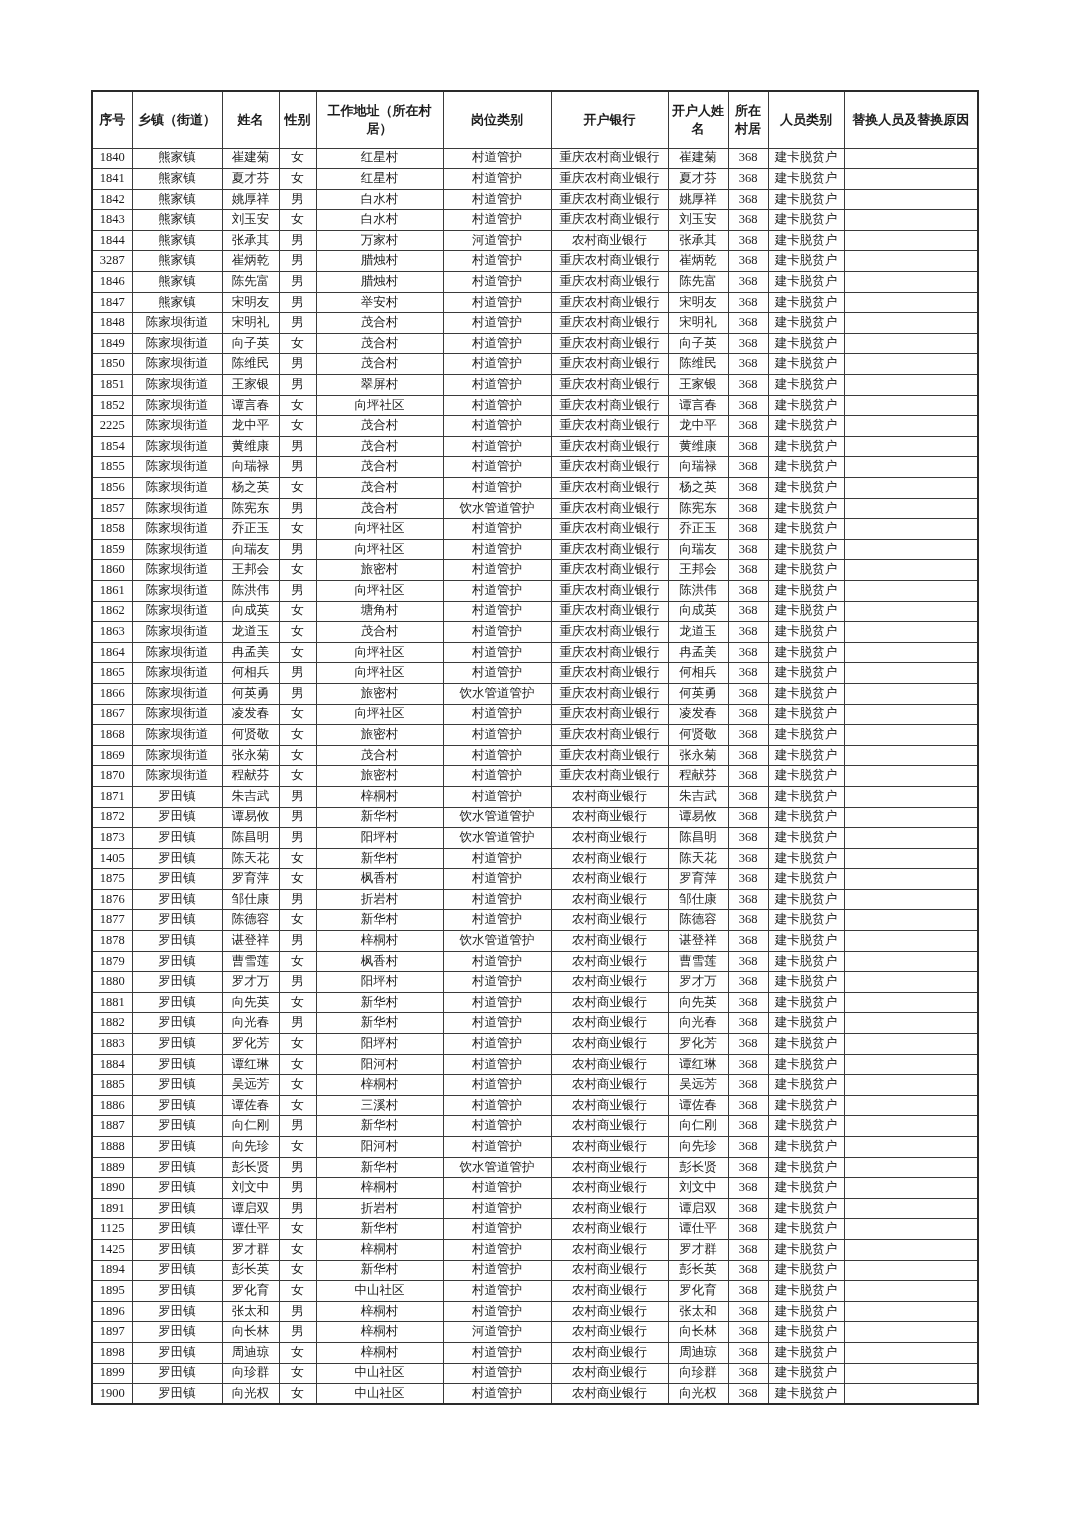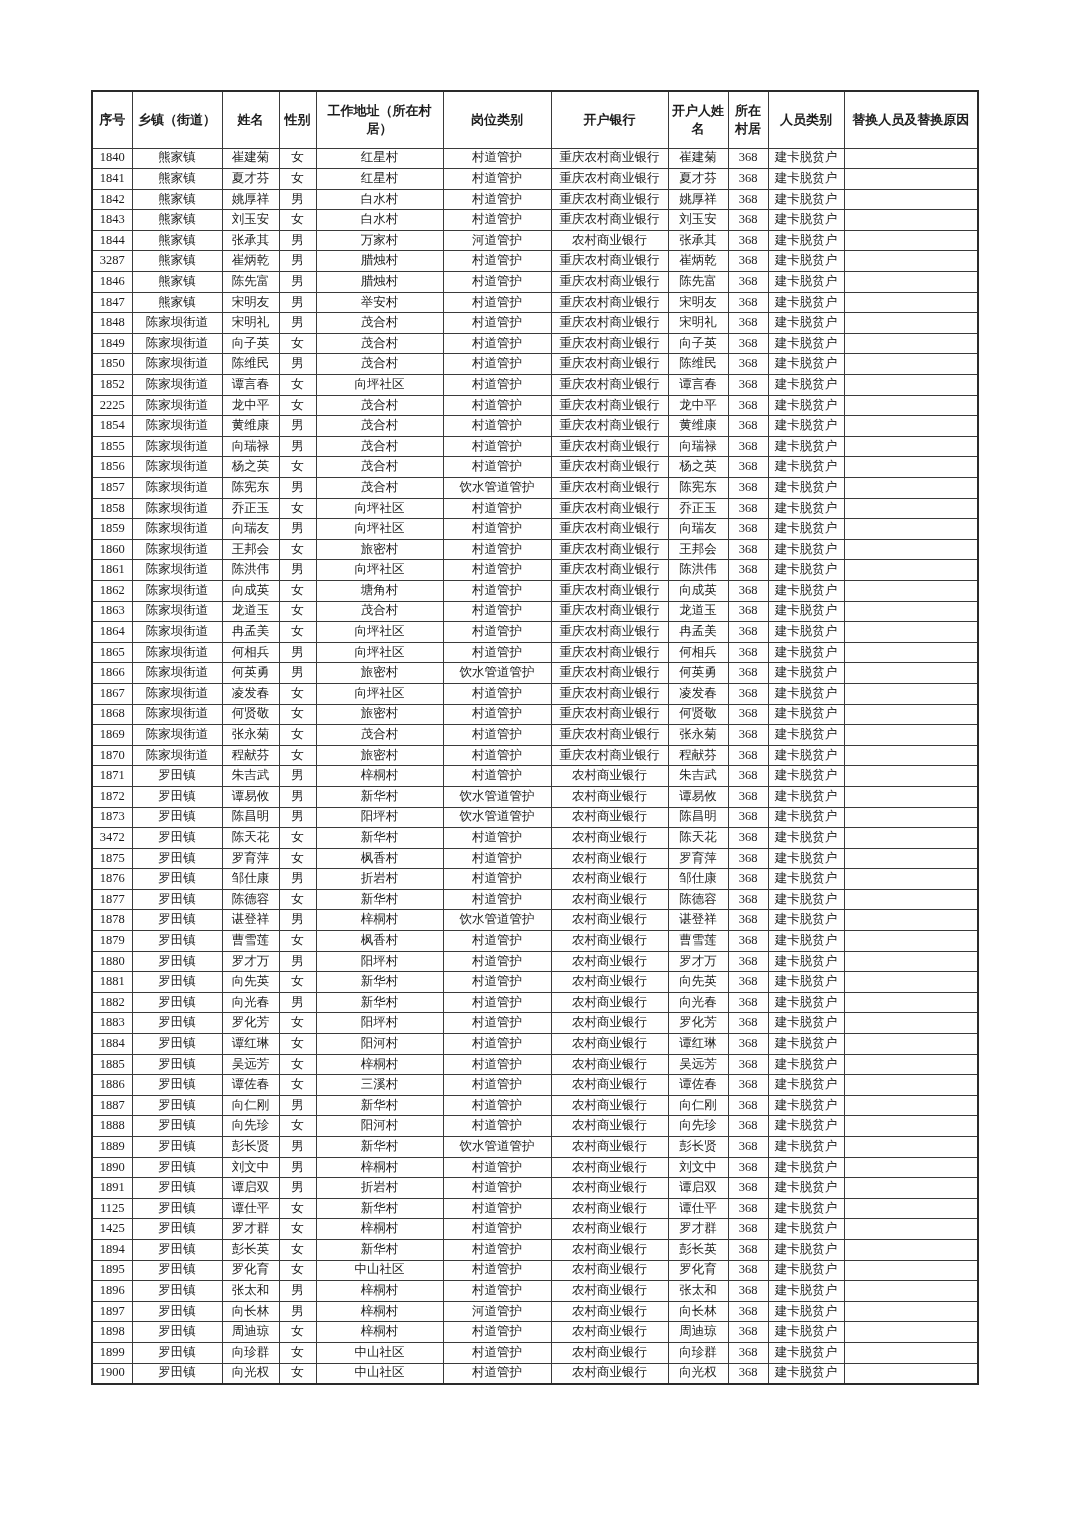--- a/index.html
+++ b/index.html
@@ -222,20 +222,33 @@
           <td>男</td>
           <td>茂合村</td>
           <td>村道管护</td>
           <td>重庆农村商业银行</td>
           <td>陈维民</td>
           <td>368</td>
           <td>建卡脱贫户</td>
           <td></td>
         </tr>
         <tr>
+          <td>1851</td>
+          <td>陈家坝街道</td>
+          <td>王家银</td>
+          <td>男</td>
+          <td>翠屏村</td>
+          <td>村道管护</td>
+          <td>重庆农村商业银行</td>
+          <td>王家银</td>
+          <td>368</td>
+          <td>建卡脱贫户</td>
+          <td></td>
+        </tr>
+        <tr>
           <td>1852</td>
           <td>陈家坝街道</td>
           <td>谭言春</td>
           <td>女</td>
           <td>向坪社区</td>
           <td>村道管护</td>
           <td>重庆农村商业银行</td>
           <td>谭言春</td>
           <td>368</td>
           <td>建卡脱贫户</td>
@@ -508,21 +521,21 @@
           <td>男</td>
           <td>阳坪村</td>
           <td>饮水管道管护</td>
           <td>农村商业银行</td>
           <td>陈昌明</td>
           <td>368</td>
           <td>建卡脱贫户</td>
           <td></td>
         </tr>
         <tr>
-          <td>3472</td>
+          <td>1405</td>
           <td>罗田镇</td>
           <td>陈天花</td>
           <td>女</td>
           <td>新华村</td>
           <td>村道管护</td>
           <td>农村商业银行</td>
           <td>陈天花</td>
           <td>368</td>
           <td>建卡脱贫户</td>
           <td></td>

